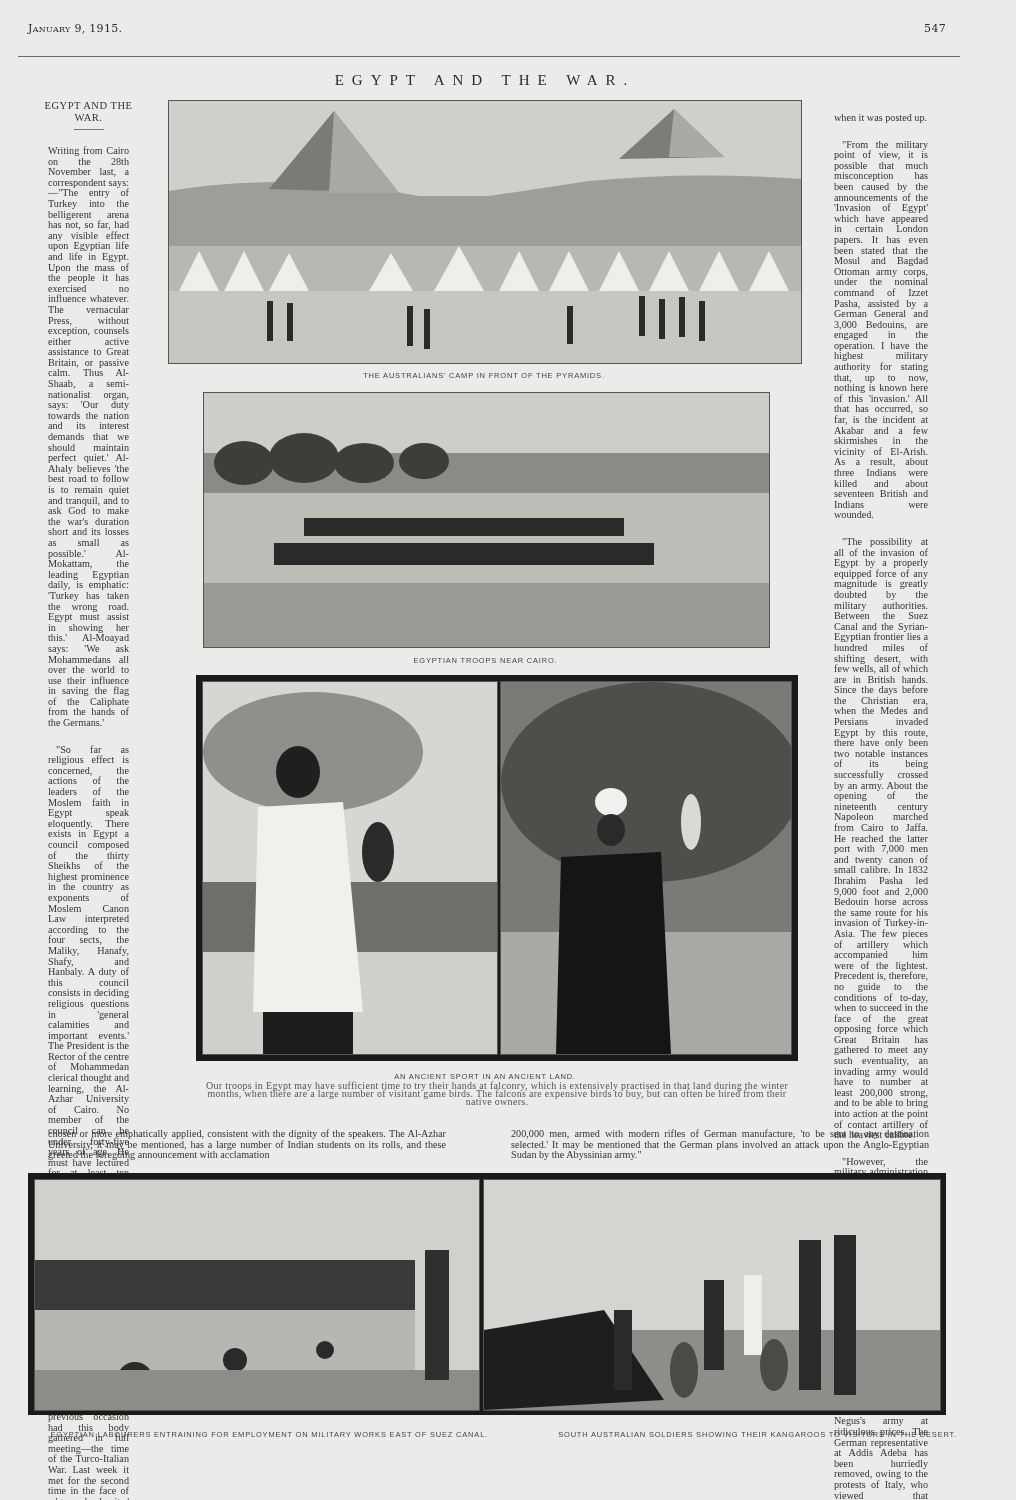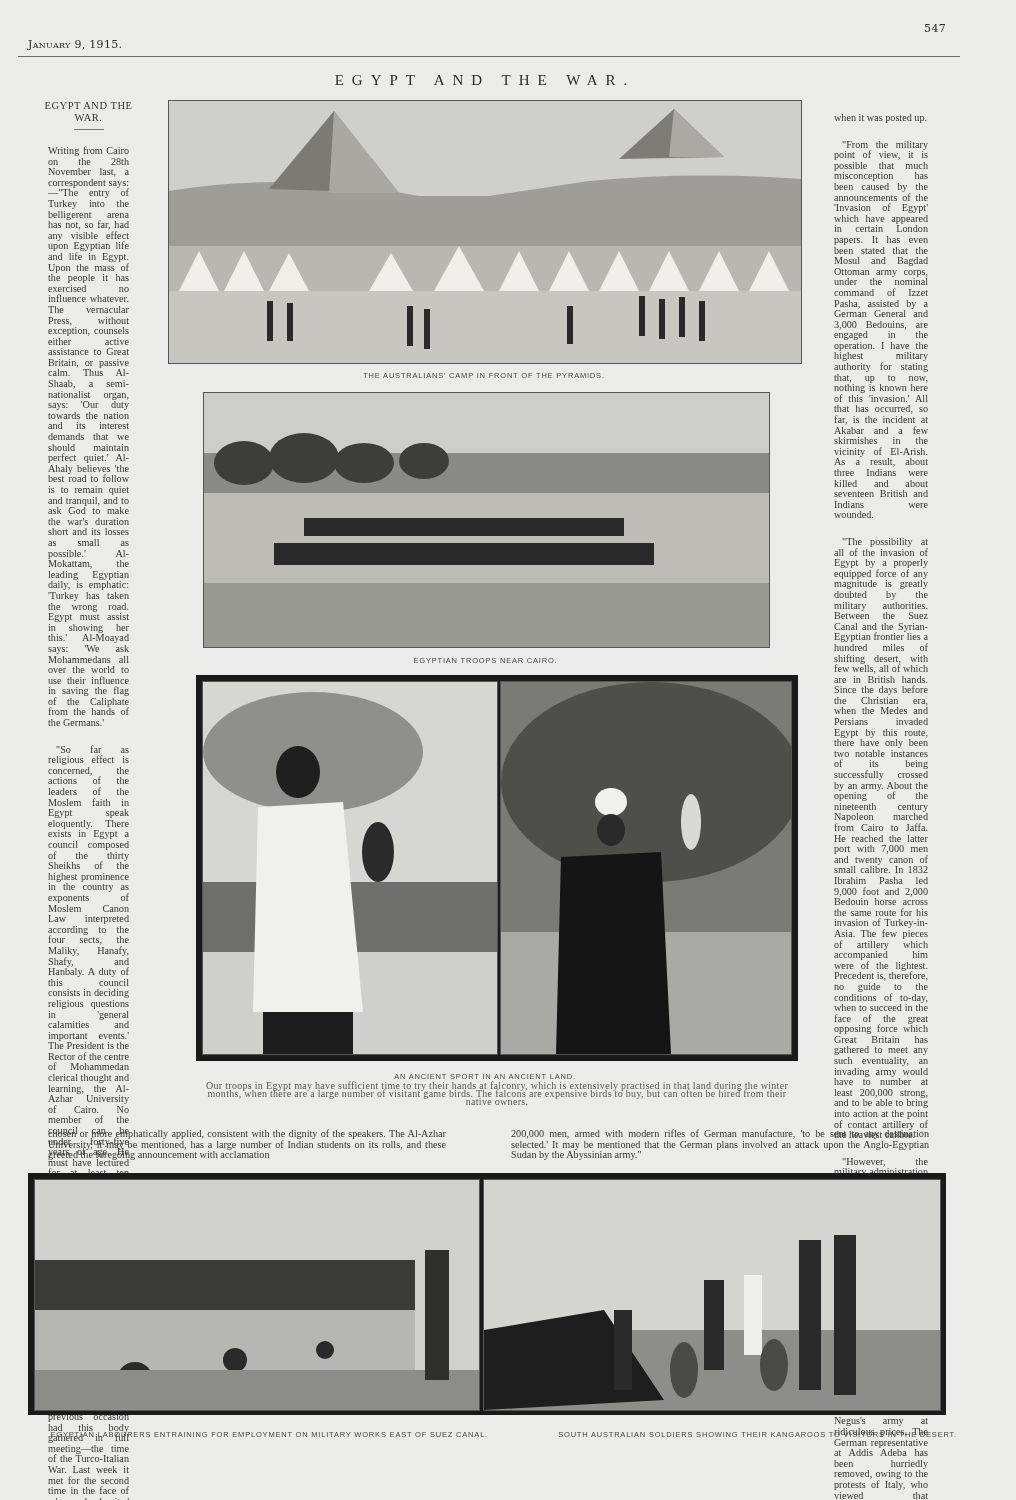--- a/index.html
+++ b/index.html
@@ -5,21 +5,21 @@
   html, body { margin: 0; padding: 0; }
   body {
     width: 1016px; height: 1500px; overflow: hidden;
     background: #ebebea;
     font-family: "DejaVu Serif", "Liberation Serif", serif;
     color: #2a2a2a;
     position: relative;
   }
   .abs { position: absolute; }
   .masthead { left: 28px; top: 22px; width: 930px; height: 18px; font-size: 11px; letter-spacing: 0.3px; }
-  .masthead .date { position: absolute; left: 0; top: 16px; font-variant: small-caps; }
+  .masthead .date { position: absolute; left: 0; top: 0; font-variant: small-caps; }
   .masthead .paper { position: absolute; left: 145px; top: 0; width: 540px; text-align: center; font-family: "Liberation Serif", serif; font-size: 12px; }
   .masthead .pageno { position: absolute; right: 12px; top: 0; margin-left: 40px; }
   .rule { left: 18px; top: 56px; width: 942px; height: 1px; background: #6b6b6b; }
   .title { left: 160px; top: 72px; width: 650px; text-align: center; font-size: 15px; letter-spacing: 8px; font-family: "Liberation Serif", serif; }
 
   .col { font-family: "Liberation Serif", serif; font-size: 10.2px; line-height: 10.6px; text-align: justify; color: #333; }
   .col p { margin: 16px; text-indent: 8px; }
   .col p.first { text-indent: 0; }
   .left-col { left: 32px; top: 100px; width: 113px; }
   .left-col .heading { text-align: center; font-size: 10.5px; letter-spacing: 0.5px; line-height: 12px; margin-bottom: 5px; }

